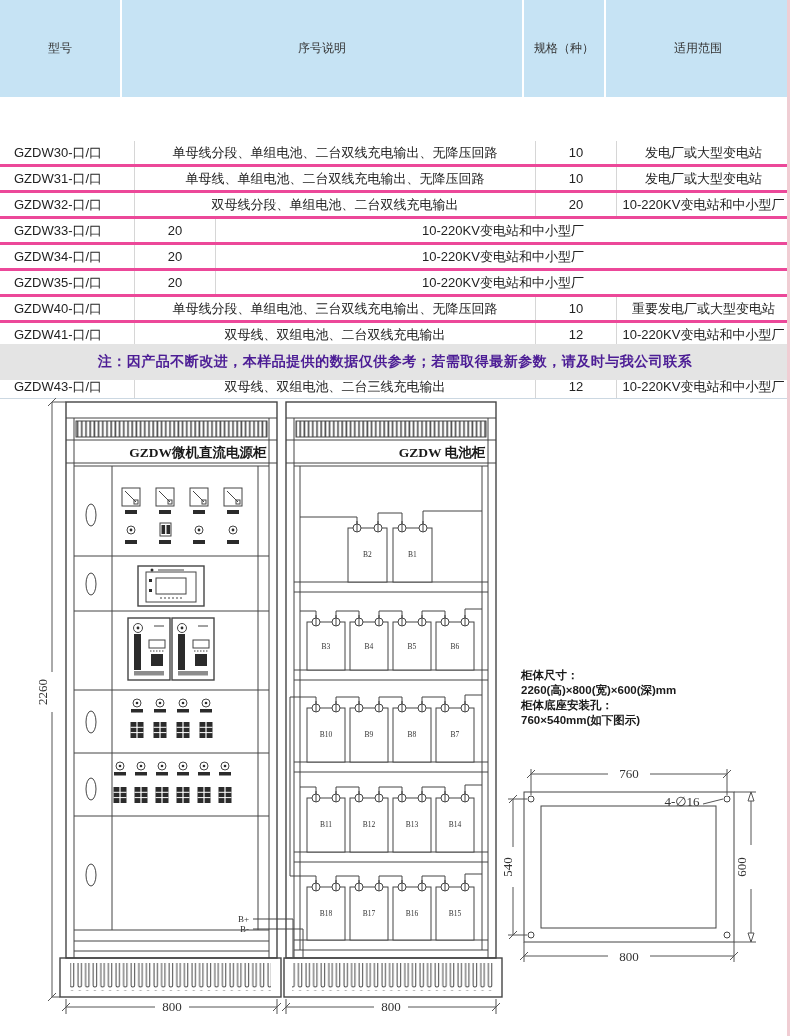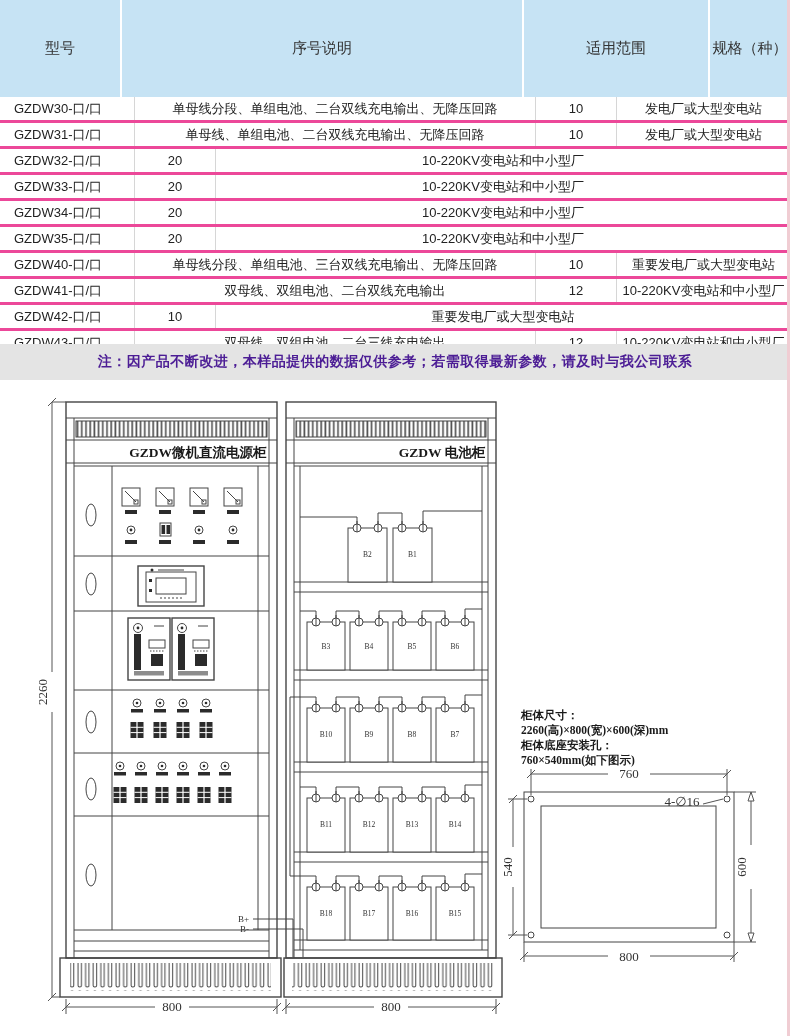--- a/index.html
+++ b/index.html
@@ -3,28 +3,28 @@
 <meta charset="utf-8">
 <style>
   html,body{margin:0;padding:0;}
   body{width:790px;height:1036px;position:relative;background:#fff;
        font-family:"Liberation Sans",sans-serif;color:#222;overflow:hidden;}
   .edge-strip{position:absolute;right:0;top:0;width:3px;height:1036px;background:#f0cdd3;}
   
   .model-table{position:absolute;left:0;top:0;width:790px;}
   .thead{display:flex;height:97px;background:#fff;}
   .th{background:#c6e3f4;display:flex;align-items:center;justify-content:center;
-      font-size:15px;color:#333;border-right:2px solid #fff;}
+      font-size:12px;color:#333;border-right:2px solid #fff;}
   .th:last-child{border-right:none;}
   .c1{width:120px;flex:none;}
   .c2{width:400px;flex:none;}
   .c3{width:80px;flex:none;}
   .c4{flex:1;}
   .trow{display:flex;height:23px;border-top:3px solid #ec4899;align-items:stretch;}
-  .trow:first-child{border-top:none;}
+  .trow:first-child{border-top:none;margin-top:44px;}
   .tbody{border-bottom:1px solid #ccd8e2;}
   .td{display:flex;align-items:center;justify-content:center;font-size:13px;color:#222;
       border-right:1px solid #d6d6d6;white-space:nowrap;overflow:hidden;}
   .td:last-child{border-right:none;}
   .td.model{justify-content:flex-start;padding-left:14px;}
   
   .note-bar{position:absolute;left:0;top:344px;width:790px;height:36px;background:#e4e4e4;
             display:flex;align-items:center;justify-content:center;}
   .note-bar span{font-size:14px;font-weight:bold;color:#4c1d95;letter-spacing:.5px;}
   
@@ -32,49 +32,50 @@
   .ln{stroke:#454545;stroke-width:1;fill:none;}
   .ln2{stroke:#454545;stroke-width:1.4;fill:none;}
   .fw{stroke:#454545;stroke-width:1;fill:#fff;}
   .dark{fill:#2b2b2b;stroke:none;}
   .dim{stroke:#555;stroke-width:1;fill:none;}
   .dimtxt{font-family:"Liberation Serif",serif;font-size:13px;fill:#333;}
   .battxt{font-family:"Liberation Serif",serif;font-size:7.5px;fill:#333;}
   .cabtitle{font-family:"Liberation Serif",serif;font-size:13.5px;font-weight:bold;fill:#1a1a1a;}
   .btxt{font-family:"Liberation Serif",serif;font-size:9px;fill:#333;}
   
-  .specs{position:absolute;left:521px;top:708px;width:260px;
-         font-family:Liberation Serif, serif;font-size:11.5px;font-weight:bold;
+  .specs{position:absolute;left:521px;top:668px;width:260px;
+         font-family:Liberation Sans, sans-serif;font-size:11.5px;font-weight:bold;
          color:#1a1a1a;line-height:15px;}
 </style>
 </head>
 <body>
 
 <div class="model-table">
   <div class="thead">
     <div class="th c1">型号</div>
     <div class="th c2">序号说明</div>
+    <div class="th c3">规格（种）</div>
     <div class="th c4">适用范围</div>
-    <div class="th c3">规格（种）</div>
   </div>
   <div class="tbody">
     <div class="trow">
       <div class="td model c1">GZDW30-口/口</div>
       <div class="td c2">单母线分段、单组电池、二台双线充电输出、无降压回路</div>
       <div class="td c3">10</div>
       <div class="td c4">发电厂或大型变电站</div>
     </div>
     <div class="trow">
       <div class="td model c1">GZDW31-口/口</div>
       <div class="td c2">单母线、单组电池、二台双线充电输出、无降压回路</div>
       <div class="td c3">10</div>
       <div class="td c4">发电厂或大型变电站</div>
     </div>
     <div class="trow">
       <div class="td model c1">GZDW32-口/口</div>
+      <div class="td c2">双母线分段、单组电池、二台双线充电输出</div>
       <div class="td c3">20</div>
       <div class="td c4">10-220KV变电站和中小型厂</div>
     </div>
     <div class="trow">
       <div class="td model c1">GZDW33-口/口</div>
       <div class="td c3">20</div>
       <div class="td c4">10-220KV变电站和中小型厂</div>
     </div>
     <div class="trow">
       <div class="td model c1">GZDW34-口/口</div>

